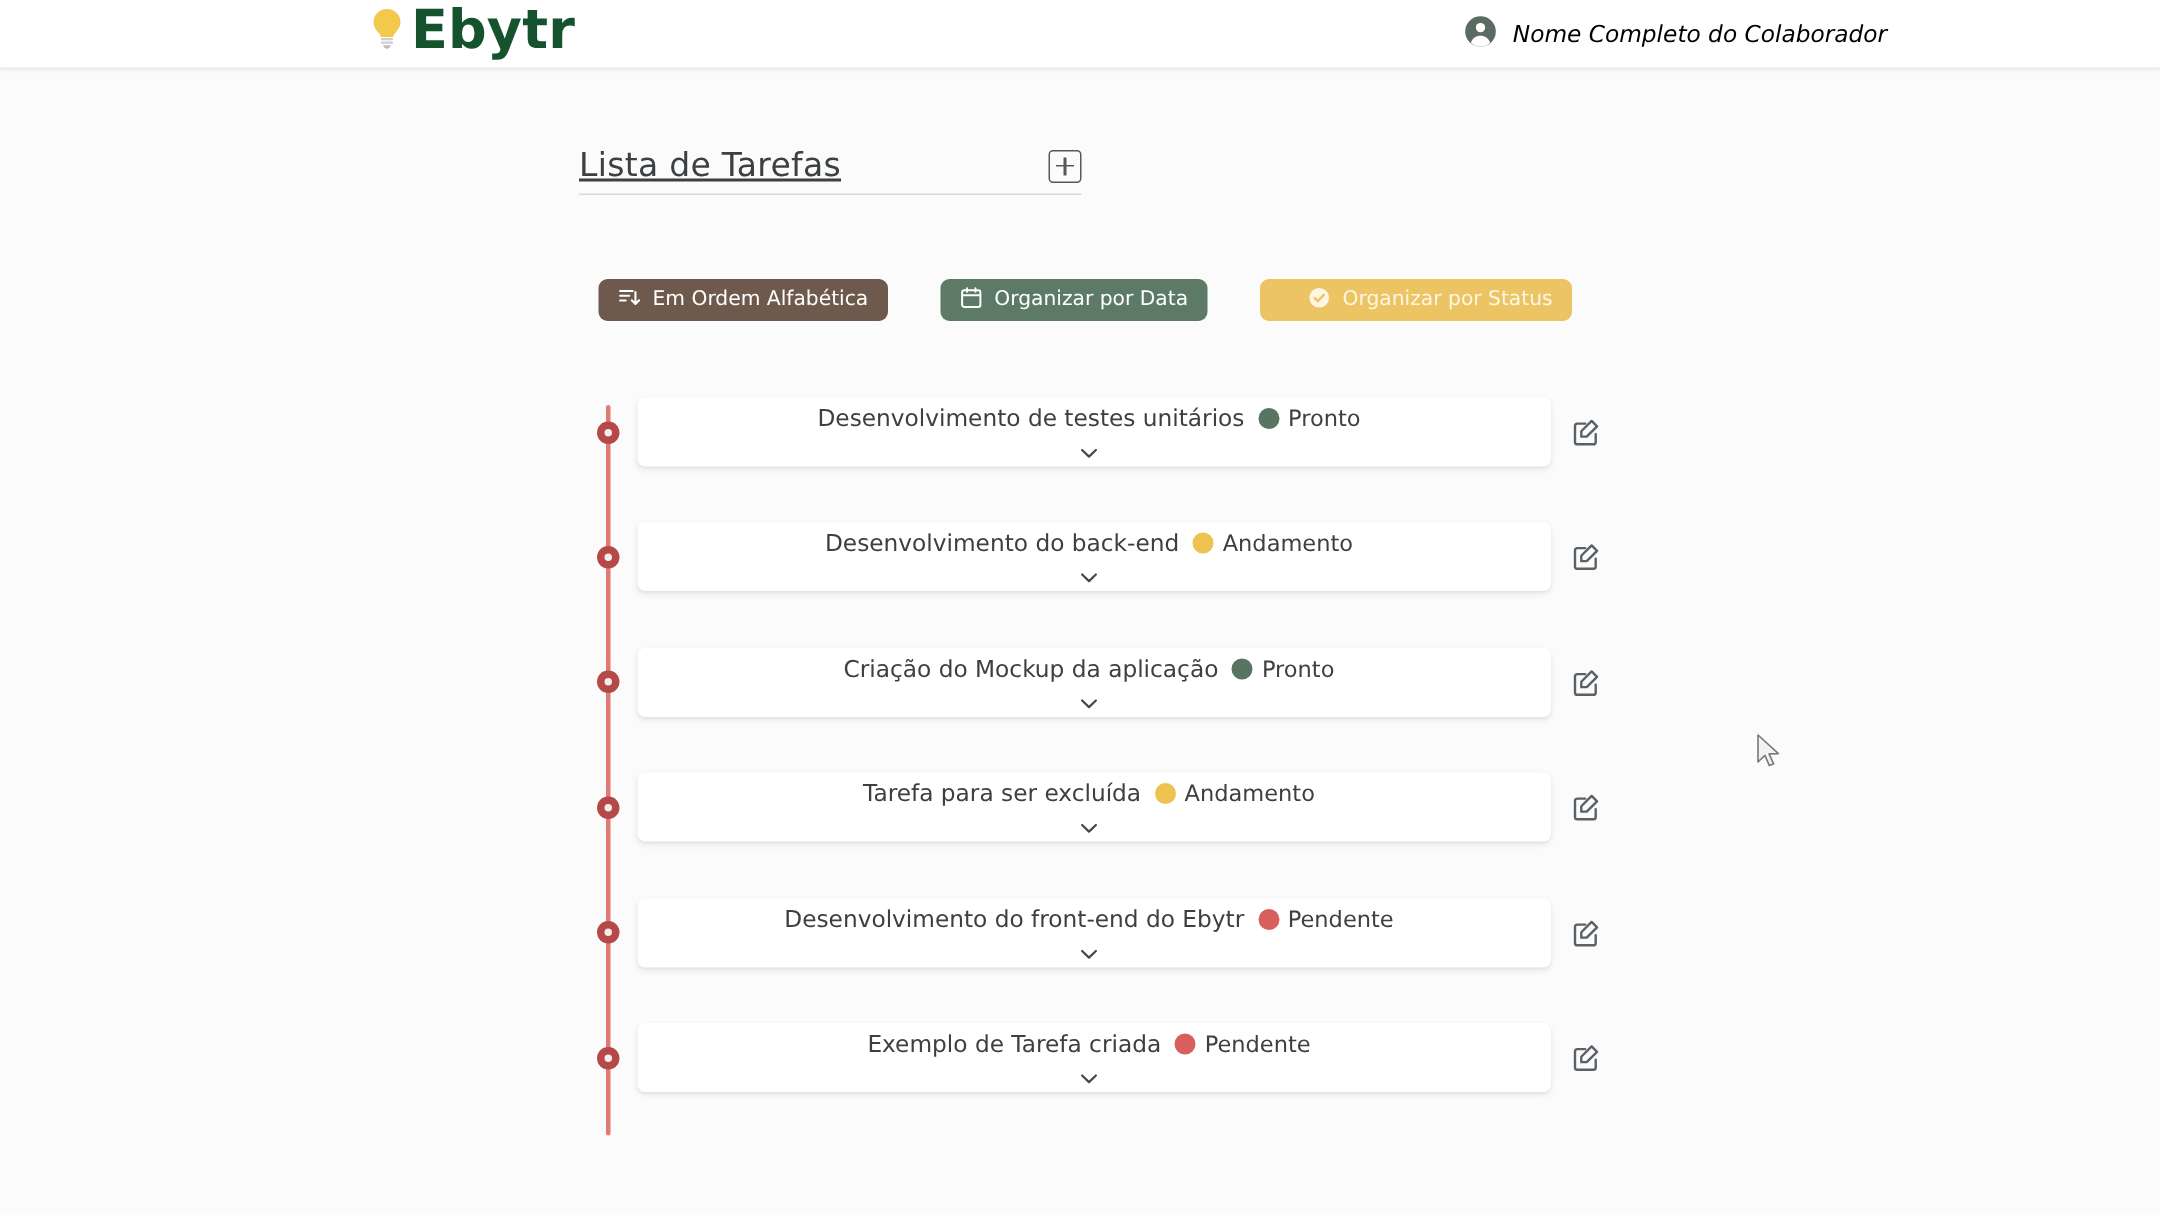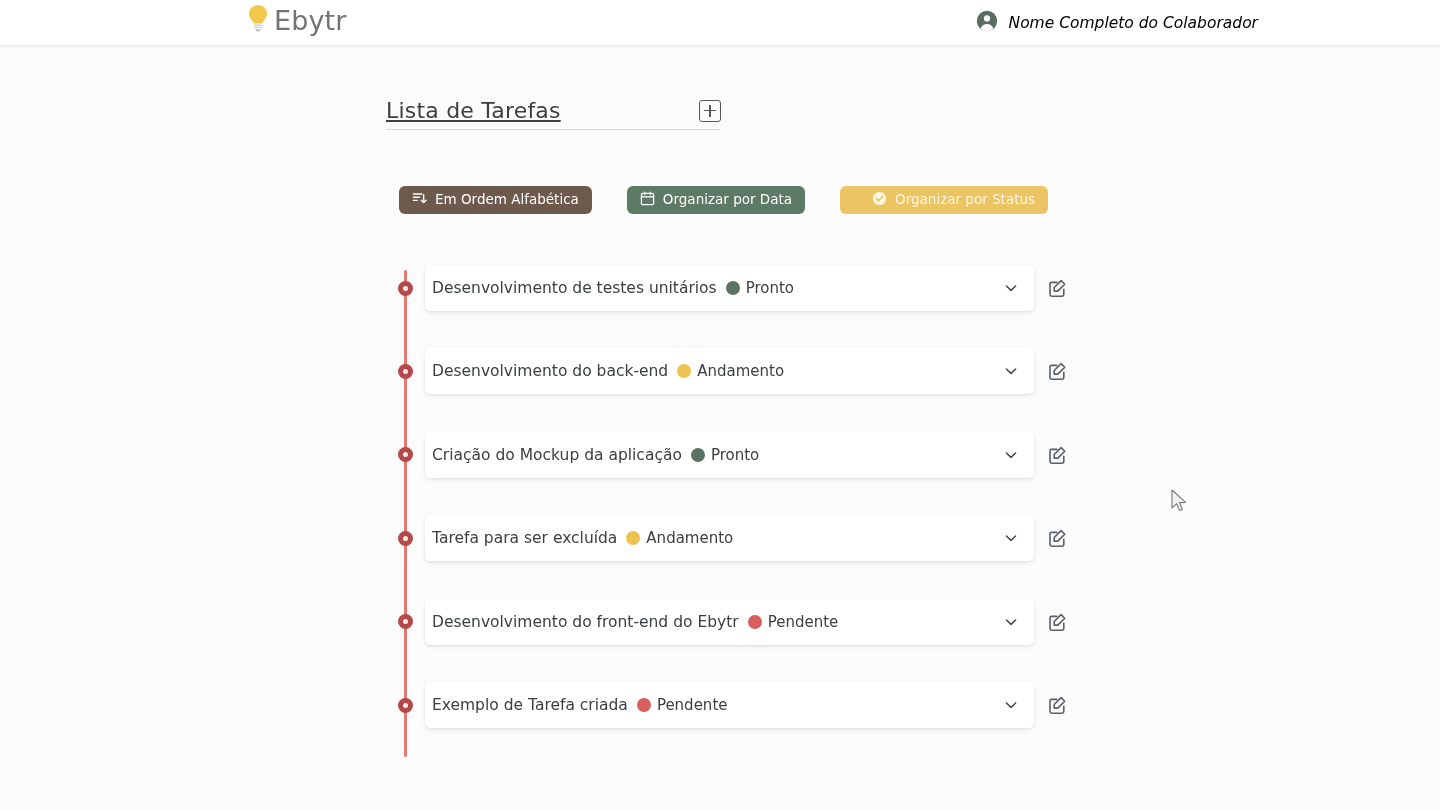--- a/index.html
+++ b/index.html
@@ -36,23 +36,23 @@
     left: 247px;
     top: 3px;
     display: flex;
     align-items: center;
     gap: 5px;
   }
 
   .bulb-icon { display: block; }
 
   .brand-name {
-    font-size: 27px;
-    font-weight: 400;
-    color: #737373;
+    font-size: 36px;
+    font-weight: 700;
+    color: #14532d;
     letter-spacing: 0.1px;
     line-height: 1;
   }
 
   .account {
     position: absolute;
     right: 182px;
     top: 0;
     height: 46px;
     display: flex;
@@ -204,20 +204,21 @@
     left: 425px;
     top: 0;
     width: 609px;
     height: 46px;
     background: #ffffff;
     border-radius: 5px;
     box-shadow: 0 2px 5px rgba(0,0,0,0.07), 0 1px 2px rgba(0,0,0,0.05);
     display: flex;
     align-items: center;
     padding: 0 14px 0 7px;
+    flex-direction: column;
   }
 
   .task-main {
     display: flex;
     align-items: center;
     flex: 1;
     min-width: 0;
     gap: 9px;
   }
 

